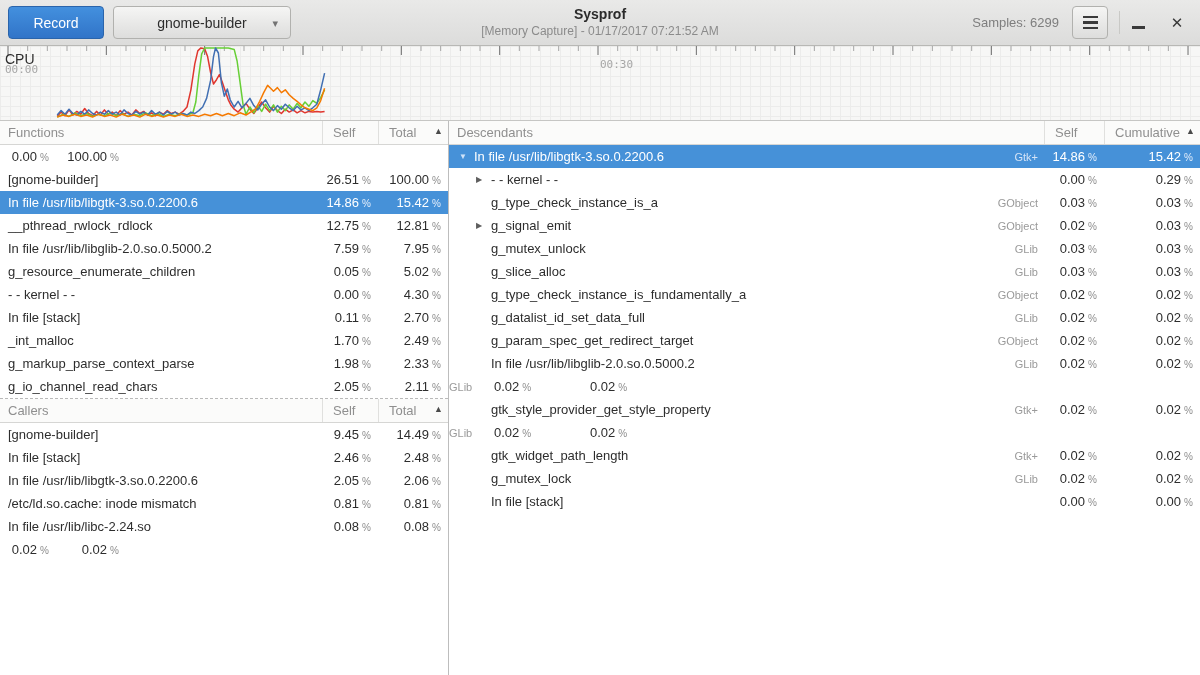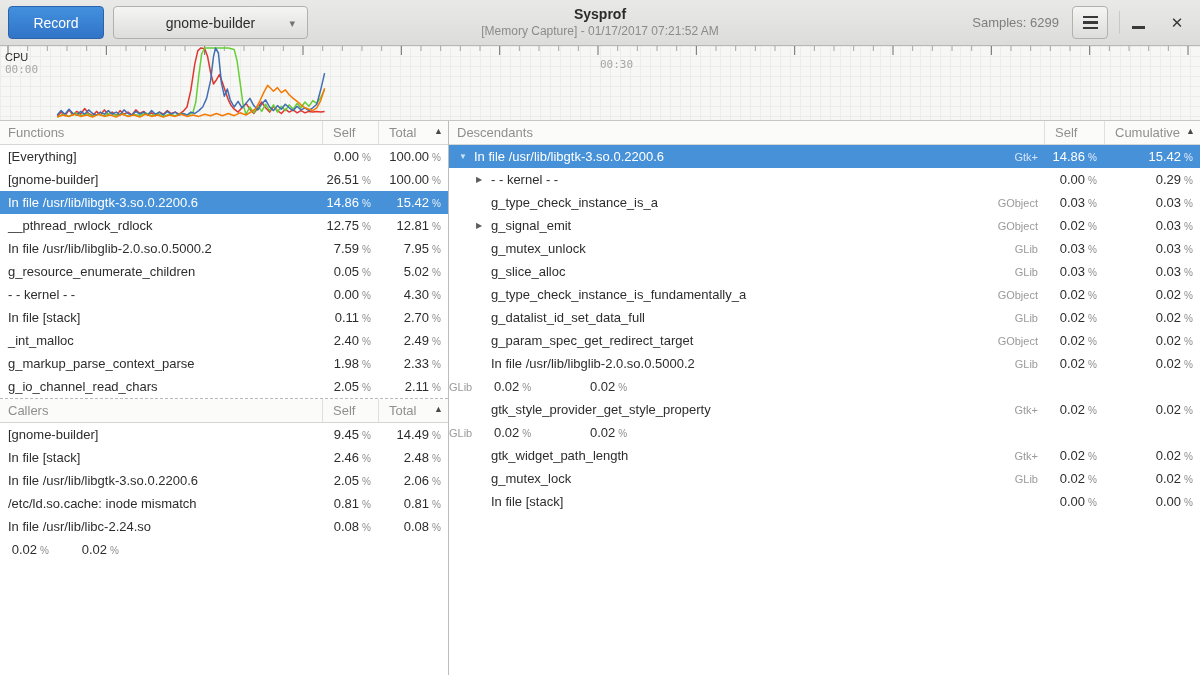--- a/index.html
+++ b/index.html
@@ -8,21 +8,21 @@
 
   
   .headerbar { position:relative; height:46px;
     background:linear-gradient(#e9e9e8,#dcdcdb);
     border-bottom:1px solid #b8b8b5; }
   .btn { border-radius:4px; font-size:14px; display:flex; align-items:center;
          justify-content:center; cursor:default; }
   .btn-record { position:absolute; left:8px; top:6px; width:96px; height:33px;
     background:linear-gradient(#4390de,#3174c8); border:1px solid #2a64ab;
     color:#fff; }
-  .btn-process { position:absolute; left:113px; top:6px; width:195px; height:33px;
+  .btn-process { position:absolute; left:113px; top:6px; width:178px; height:33px;
     background:linear-gradient(#f5f5f4,#dddddc); border:1px solid #b1b1ae;
     color:#2d2d2d; }
   .btn-process .dd-arrow { position:absolute; right:12px; top:10px; color:#737373;
     font-size:11px; }
   .title-box { position:absolute; left:300px; right:300px; top:6px; text-align:center;
     pointer-events:none; }
   .title { font-size:14px; font-weight:bold; color:#2b2b2b; }
   .subtitle { font-size:12px; color:#8b8b8b; margin-top:2px; }
   .samples { position:absolute; right:141px; top:15px; font-size:13px; color:#7e7e7e;text-align:center; }
   .menu-btn { position:absolute; left:1072px; top:6px; width:36px; height:33px;
@@ -39,21 +39,21 @@
     margin-top:10px; }
   .close-btn { left:1164px; font-size:15px; }
 
   
   .timeline { position:relative; height:75px; border-bottom:1px solid #c6c6c4;
     background-color:#f7f7f6;
     background-image:linear-gradient(#ececeb 1px, transparent 1px),
                      linear-gradient(90deg,#ececeb 1px, transparent 1px);
     background-size:10px 10px; }
   .timeline svg { position:absolute; left:0; top:0; }
-  .cpu-label { position:absolute; left:5px; top:5px; font-size:11px; color:#2d2d2d; }
+  .cpu-label { position:absolute; left:5px; top:5px; font-size:14px; color:#2d2d2d; }
   .t-lab { position:absolute; font-family:"DejaVu Sans Mono", monospace;
     font-size:11px; color:#a6a6a6; }
   .t-start { left:5px; top:17px; }
   .t-mid { left:600px; top:12px; }
 
   
   .content { display:flex; height:554px; }
   .left-pane { width:449px; border-right:1px solid #bdbdbd; }
   .right-pane { flex:1; }
   .thead { display:flex; height:24px; align-items:center;
@@ -188,23 +188,20 @@
     <div class="thead">
       <span class="h-name">Functions</span>
       <span class="h-cell w-self">Self</span>
       <span class="h-cell w-total">
         <span>Total</span>
         <span class="sort">▲</span>
       </span>
     </div>
     <div id="functions-rows">
         <div class="row">
-          <span class="c-name">
-            <span>[Everything]</span>
-          </span>
           <span class="c-num w-self"><span>0.00</span><span class="pct">%</span></span>
           <span class="c-num w-total"><span>100.00</span><span class="pct">%</span></span>
         </div>
         <div class="row">
           <span class="c-name">
             <span>[gnome-builder]</span>
           </span>
           <span class="c-num w-self"><span>26.51</span><span class="pct">%</span></span>
           <span class="c-num w-total"><span>100.00</span><span class="pct">%</span></span>
         </div>
@@ -247,21 +244,21 @@
           <span class="c-name">
             <span>In file [stack]</span>
           </span>
           <span class="c-num w-self"><span>0.11</span><span class="pct">%</span></span>
           <span class="c-num w-total"><span>2.70</span><span class="pct">%</span></span>
         </div>
         <div class="row">
           <span class="c-name">
             <span>_int_malloc</span>
           </span>
-          <span class="c-num w-self"><span>2.40</span><span class="pct">%</span></span>
+          <span class="c-num w-self"><span>1.70</span><span class="pct">%</span></span>
           <span class="c-num w-total"><span>2.49</span><span class="pct">%</span></span>
         </div>
         <div class="row">
           <span class="c-name">
             <span>g_markup_parse_context_parse</span>
           </span>
           <span class="c-num w-self"><span>1.98</span><span class="pct">%</span></span>
           <span class="c-num w-total"><span>2.33</span><span class="pct">%</span></span>
         </div>
         <div class="row">

